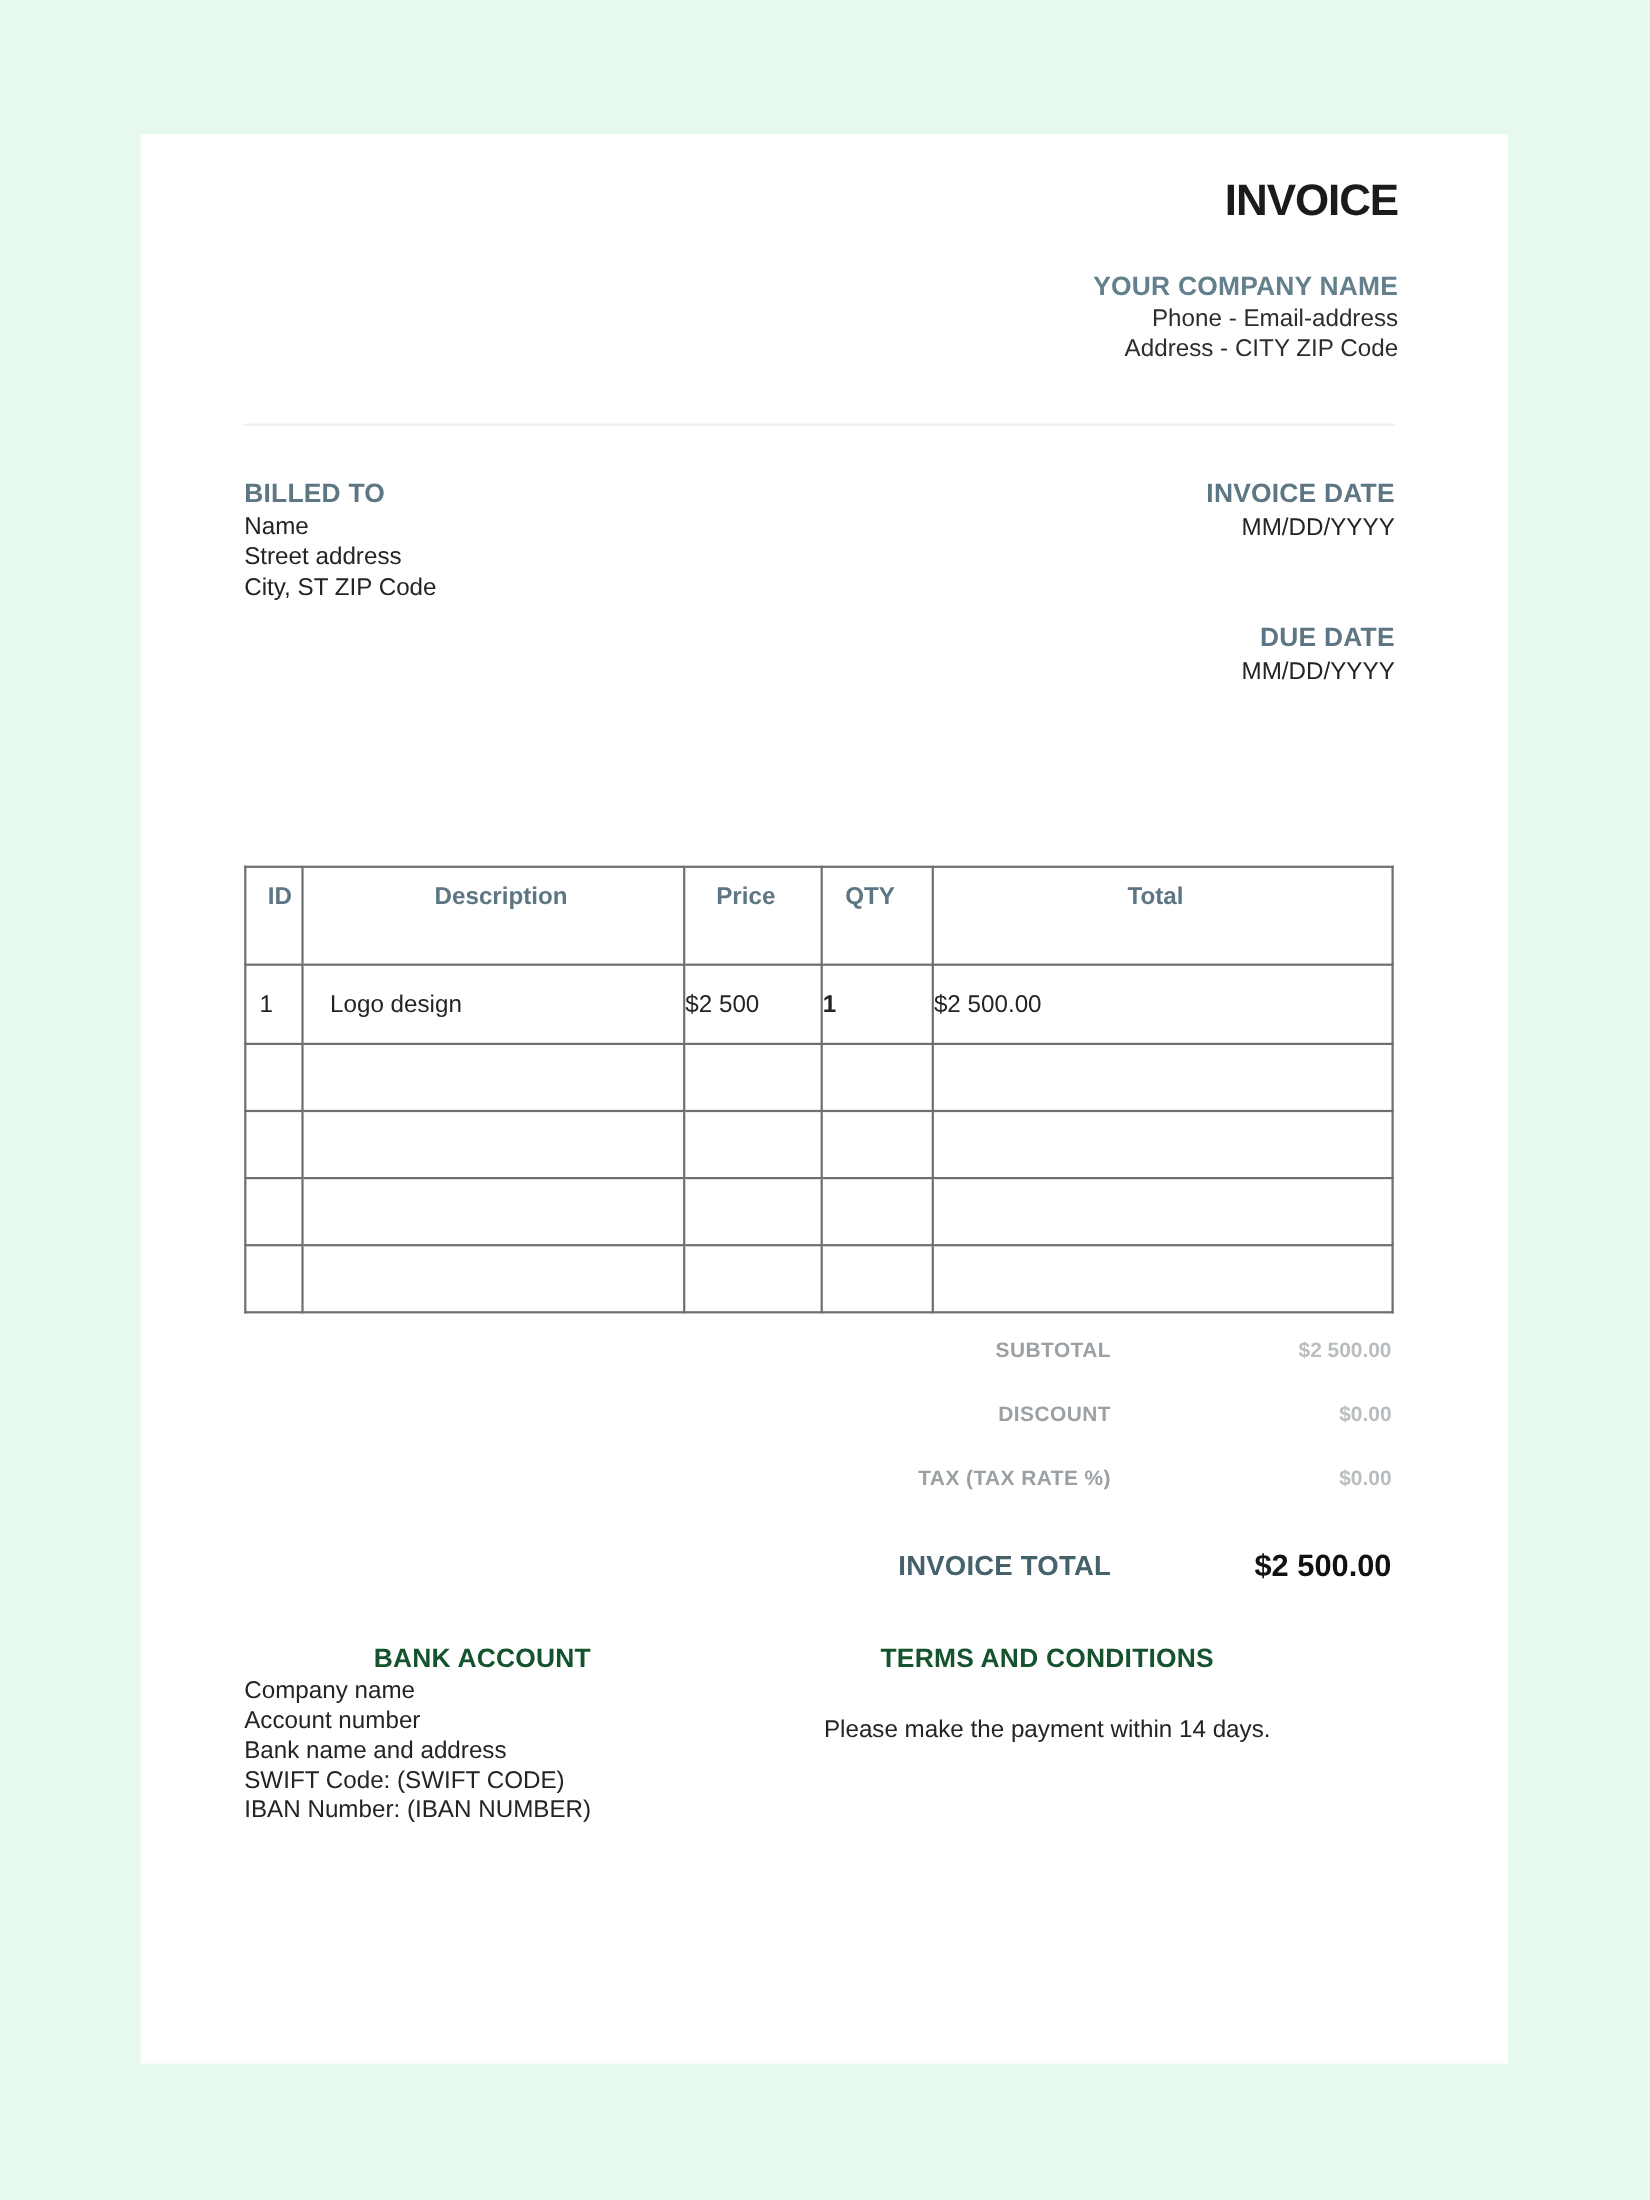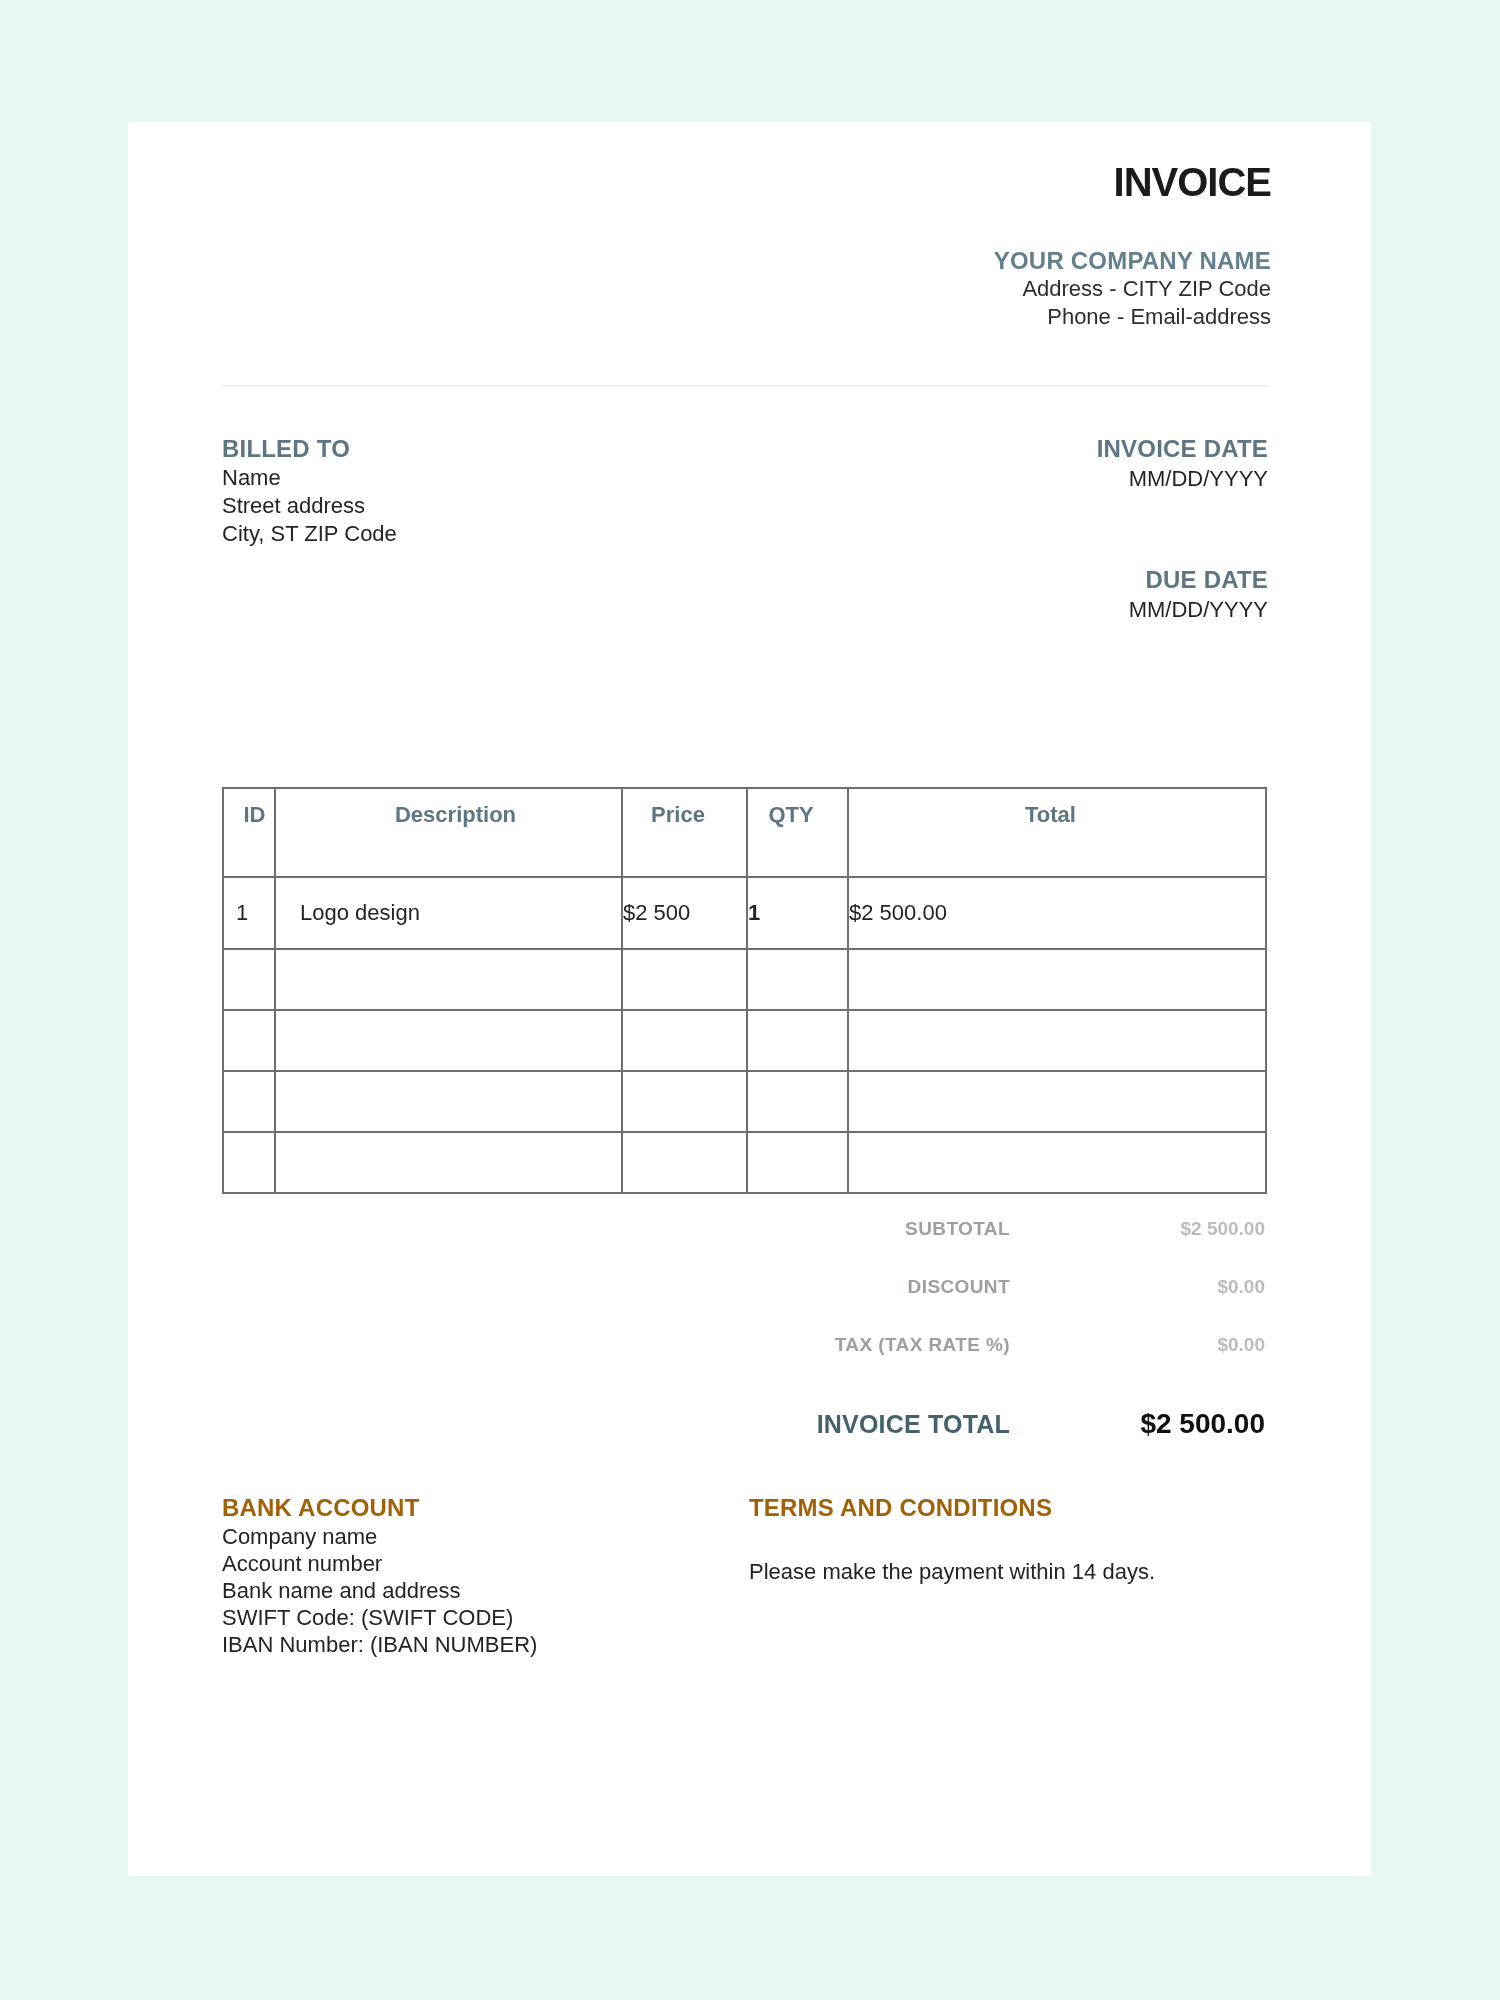--- a/index.html
+++ b/index.html
@@ -88,22 +88,23 @@
   .trow.grand { height:64px; align-items:center; }
   .trow.grand .tlabel { font-size:25px; color:#44616c; letter-spacing:0.2px; }
   .trow.grand .tval   { font-size:28px; font-weight:700; color:#111; }
   
   .footer-info {
     position:absolute; top:1371px; left:94px; right:103px;
     display:flex;
   }
   .bank-block { width:433px; }
   .teal-label {
-    font-size:24px; font-weight:700; color:#a16207; letter-spacing:0.2px;
+    font-size:24px; font-weight:700; color:#14532d; letter-spacing:0.2px;
     line-height:30px;
+    text-align:center;
   }
   .bank-block .line { font-size:22px; color:#242424; line-height:27px; }
   .terms-block { margin-left:94px; }
   .terms-text { margin-top:36px; font-size:22px; color:#242424; }
   
   .brand {
     position:absolute; right:96px; top:1620px; text-align:right;
   }
   .logo {
     display:inline-flex; align-items:flex-start;
@@ -118,22 +119,22 @@
 </style>
 </head>
 <body>
 
 <div class="page">
 
   <div class="doc-header">
     <div class="doc-title">INVOICE</div>
     <div class="company-block">
       <div class="company-name">YOUR COMPANY NAME</div>
+      <div class="company-line">Phone - Email-address</div>
       <div class="company-line">Address - CITY ZIP Code</div>
-      <div class="company-line">Phone - Email-address</div>
     </div>
   </div>
 
   <div class="header-divider"></div>
 
   <div class="billing-row">
     <div class="billed-block">
       <div class="section-label">BILLED TO</div>
       <div class="line">Name</div>
       <div class="line">Street address</div>

